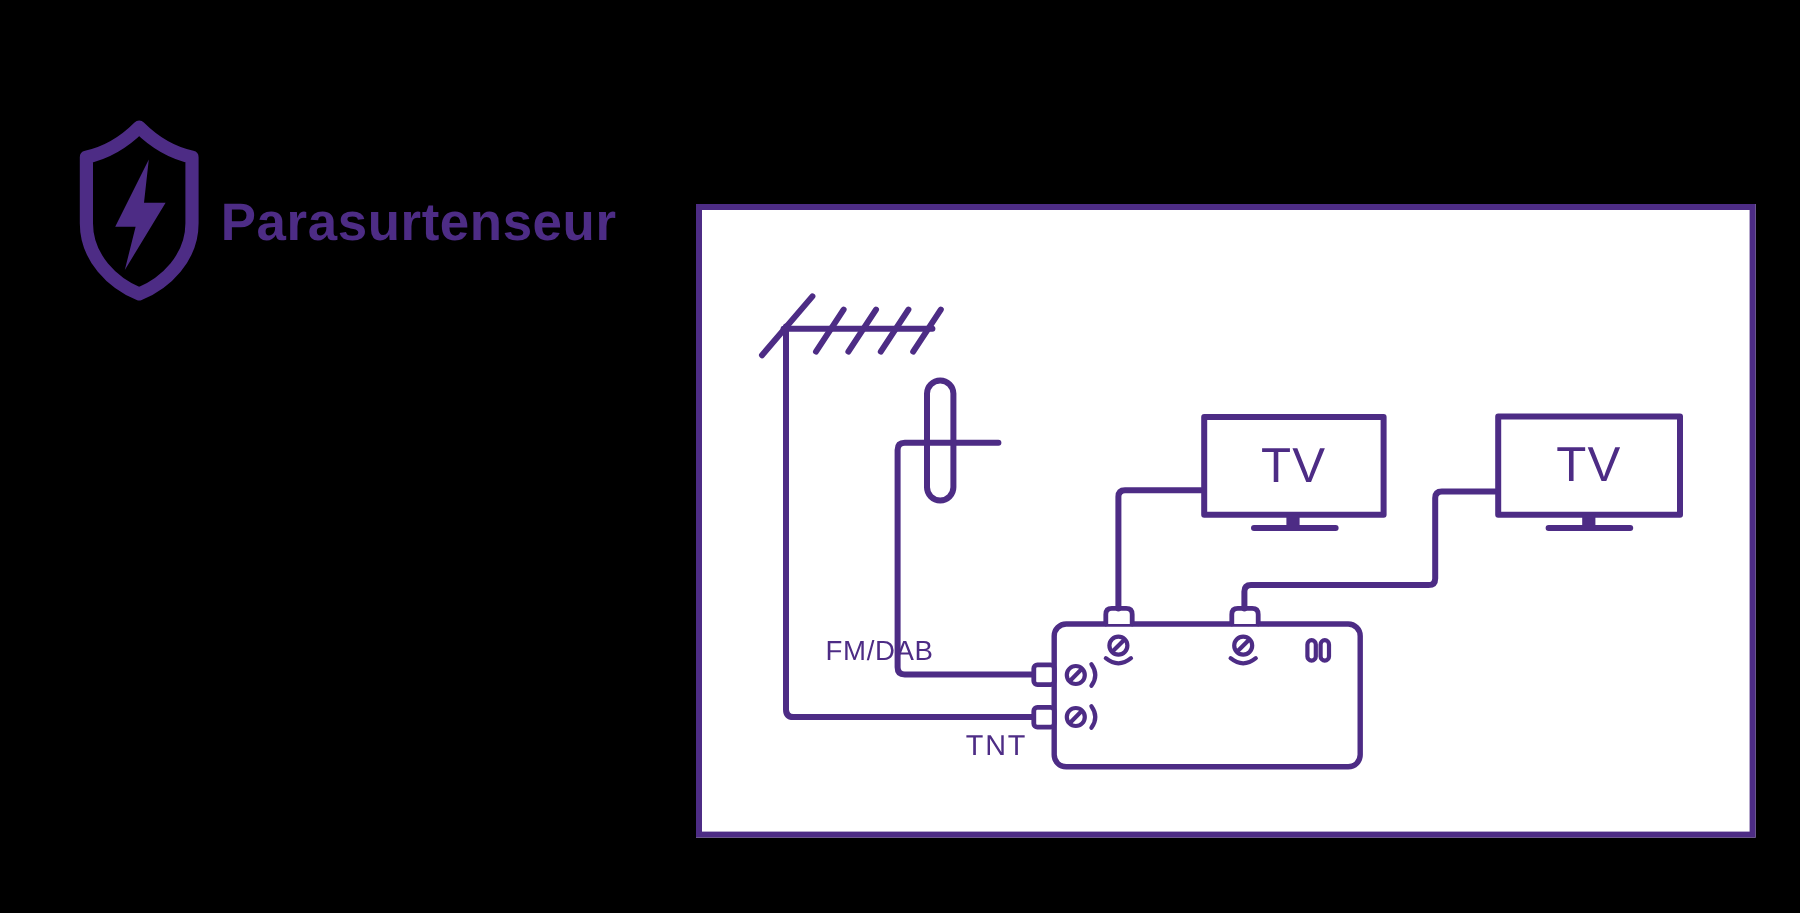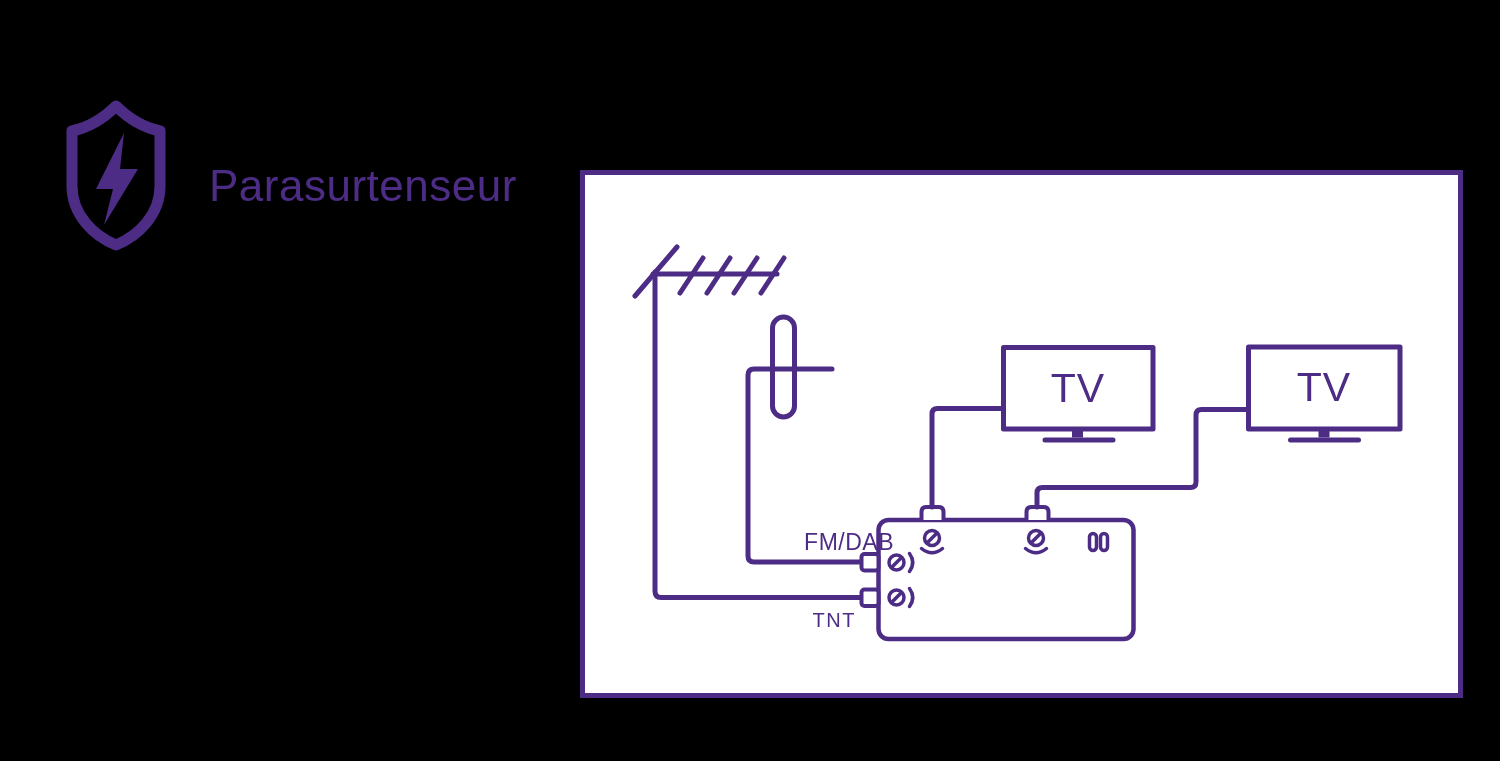--- a/index.html
+++ b/index.html
@@ -12,22 +12,22 @@
   body{
     background:var(--bg);
     position:relative;
     overflow:hidden;
     font-family:"Liberation Sans", sans-serif;
   }
   .abs{position:absolute;}
   
   .shield-wrap{left:60px;top:98px;width:112px;height:155px;}
   .page-title{
-    left:209px;top:162px;
-    font-size:44px;font-weight:400;
+    left:184px;top:162px;
+    font-size:44px;font-weight:700;
     color:var(--accent);
     letter-spacing:0.5px;
     line-height:1.1;
     white-space:nowrap;
   }
   
   .panel{
     left:580px;top:170px;width:883px;height:528px;
     background:var(--panel-bg);
     border:5px solid var(--accent);
@@ -40,22 +40,22 @@
   .st35{stroke-width:3.5;stroke-linecap:round;}
   .fw{fill:var(--panel-bg);}
   .fa{fill:var(--accent);stroke:none;}
   
   .diagram-label{
     color:var(--accent);
     font-weight:400;
     line-height:1;
     letter-spacing:0.5px;
   }
-  .lbl-fmdab{left:736px;top:531px;width:158px;text-align:right;font-size:23px;}
-  .lbl-tnt{left:700px;top:610px;width:156px;text-align:right;font-size:20px;letter-spacing:1.5px;}
+  .lbl-fmdab{left:688px;top:531px;width:158px;font-size:23px;}
+  .lbl-tnt{left:700px;top:610px;width:156px;text-align:right;font-size:24px;letter-spacing:1.5px;}
   .lbl-tv-left{left:1003px;top:368px;width:150px;text-align:center;font-size:41px;letter-spacing:1px;}
   .lbl-tv-right{left:1248px;top:367px;width:152px;text-align:center;font-size:41px;letter-spacing:1px;}
 </style>
 </head>
 <body>
 
 <div class="abs shield-wrap">
   <svg width="112" height="155" viewBox="0 0 112 155">
     <path d="M 56 8 C 42 22 26 30 12 33 L 12 88 C 12 117 34 138 56 147 C 78 138 100 117 100 88 L 100 33 C 86 30 70 22 56 8 Z" style="fill:none;stroke:var(--accent);stroke-width:11;stroke-linejoin:round;stroke-linecap:round;"></path>
     <path d="M 64 35 L 36 91 L 53 91 L 44 127 L 78 71 L 60 71 Z" style="fill:var(--accent);"></path>

